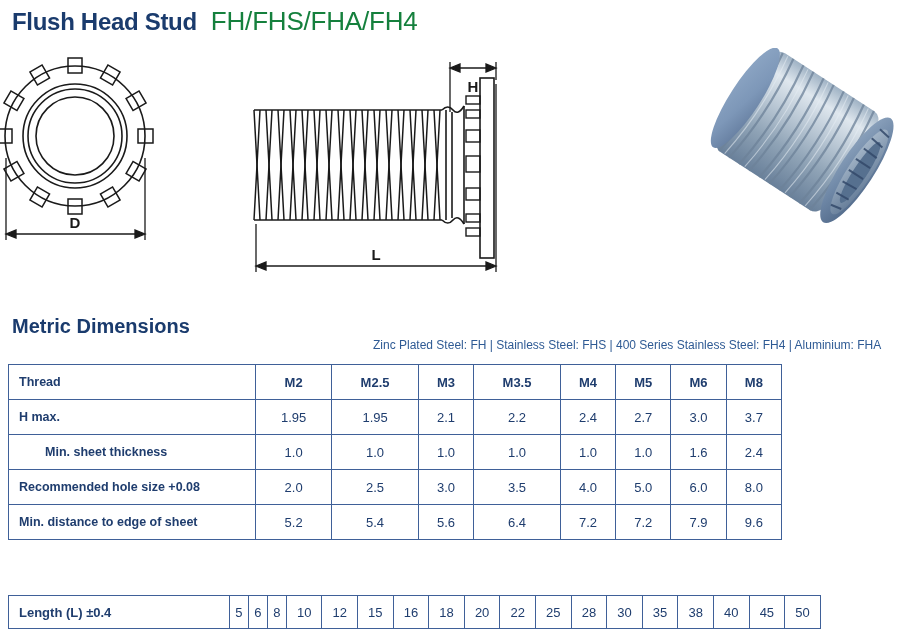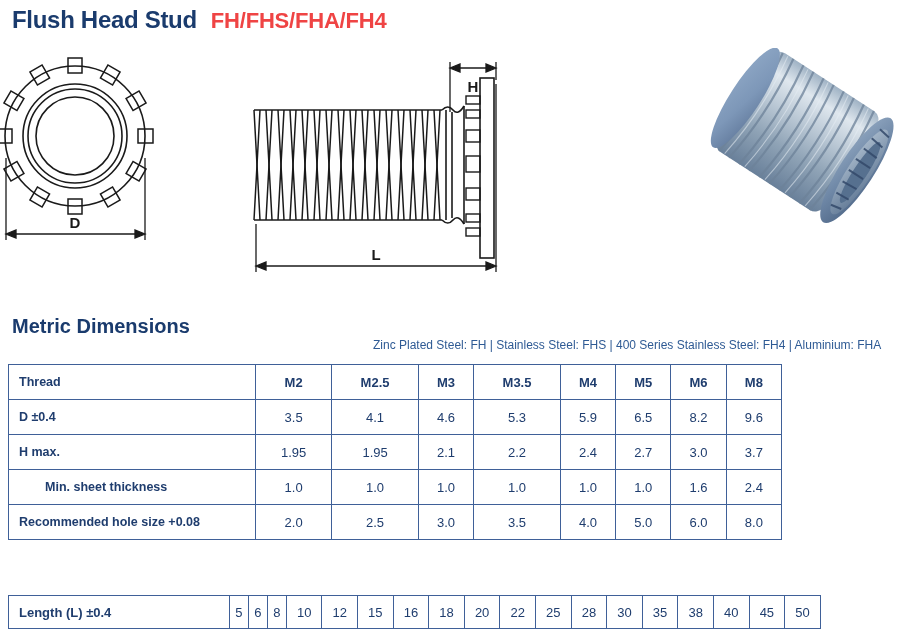--- a/index.html
+++ b/index.html
@@ -7,21 +7,21 @@
     width:910px;height:634px;
     background:#ffffff;
     font-family:"Liberation Sans", sans-serif;
     color:#1f3d6e;
     position:relative;
     overflow:hidden;
   }
   
   #header{position:absolute;left:12px;top:6px;display:flex;align-items:baseline;gap:14px;}
   #title{font-size:24px;font-weight:bold;color:#1a3b6d;letter-spacing:-0.3px;}
-  #subtitle{font-size:22px;font-weight:bold;color:#ef4444;letter-spacing:-0.2px;}
+  #subtitle{font-size:26px;font-weight:normal;color:#15803d;letter-spacing:-0.2px;}
 
   
   #figures{position:absolute;left:0;top:48px;width:910px;height:240px;}
   .fig{position:absolute;}
   #fig-end{left:0px;top:0px;width:220px;height:240px;}
   #fig-side{left:240px;top:0px;width:280px;height:240px;}
   #fig-photo{left:640px;top:0px;width:270px;height:235px;}
 
   
   #sec-head{position:absolute;left:12px;top:315px;font-size:20px;font-weight:bold;color:#1a3b6d;}
@@ -253,31 +253,20 @@
         <td class="hdr">M2</td>
         <td class="hdr">M2.5</td>
         <td class="hdr">M3</td>
         <td class="hdr">M3.5</td>
         <td class="hdr">M4</td>
         <td class="hdr">M5</td>
         <td class="hdr">M6</td>
         <td class="hdr">M8</td>
       </tr>
       <tr>
-        <td class="lbl" style="width: 210px;">D ±0.4</td>
-        <td>3.5</td>
-        <td>4.1</td>
-        <td>4.6</td>
-        <td>5.3</td>
-        <td>5.9</td>
-        <td>6.5</td>
-        <td>8.2</td>
-        <td>9.6</td>
-      </tr>
-      <tr>
         <td class="lbl" style="width: 210px;">H max.</td>
         <td>1.95</td>
         <td>1.95</td>
         <td>2.1</td>
         <td>2.2</td>
         <td>2.4</td>
         <td>2.7</td>
         <td>3.0</td>
         <td>3.7</td>
       </tr>
@@ -295,20 +284,31 @@
       <tr>
         <td class="lbl" style="width: 210px;">Recommended hole size +0.08</td>
         <td>2.0</td>
         <td>2.5</td>
         <td>3.0</td>
         <td>3.5</td>
         <td>4.0</td>
         <td>5.0</td>
         <td>6.0</td>
         <td>8.0</td>
+      </tr>
+      <tr>
+        <td class="lbl" style="width: 210px;">Min. distance to edge of sheet</td>
+        <td>5.2</td>
+        <td>5.4</td>
+        <td>5.6</td>
+        <td>6.4</td>
+        <td>7.2</td>
+        <td>7.2</td>
+        <td>7.9</td>
+        <td>9.6</td>
       </tr>
     </tbody>
 </table>
 
 <table id="len-table">
   <tbody id="len-tbody">
       <tr>
         <td class="lbl" style="width: 210px;">Length (L) ±0.4</td>
         <td>5</td>
         <td>6</td>

